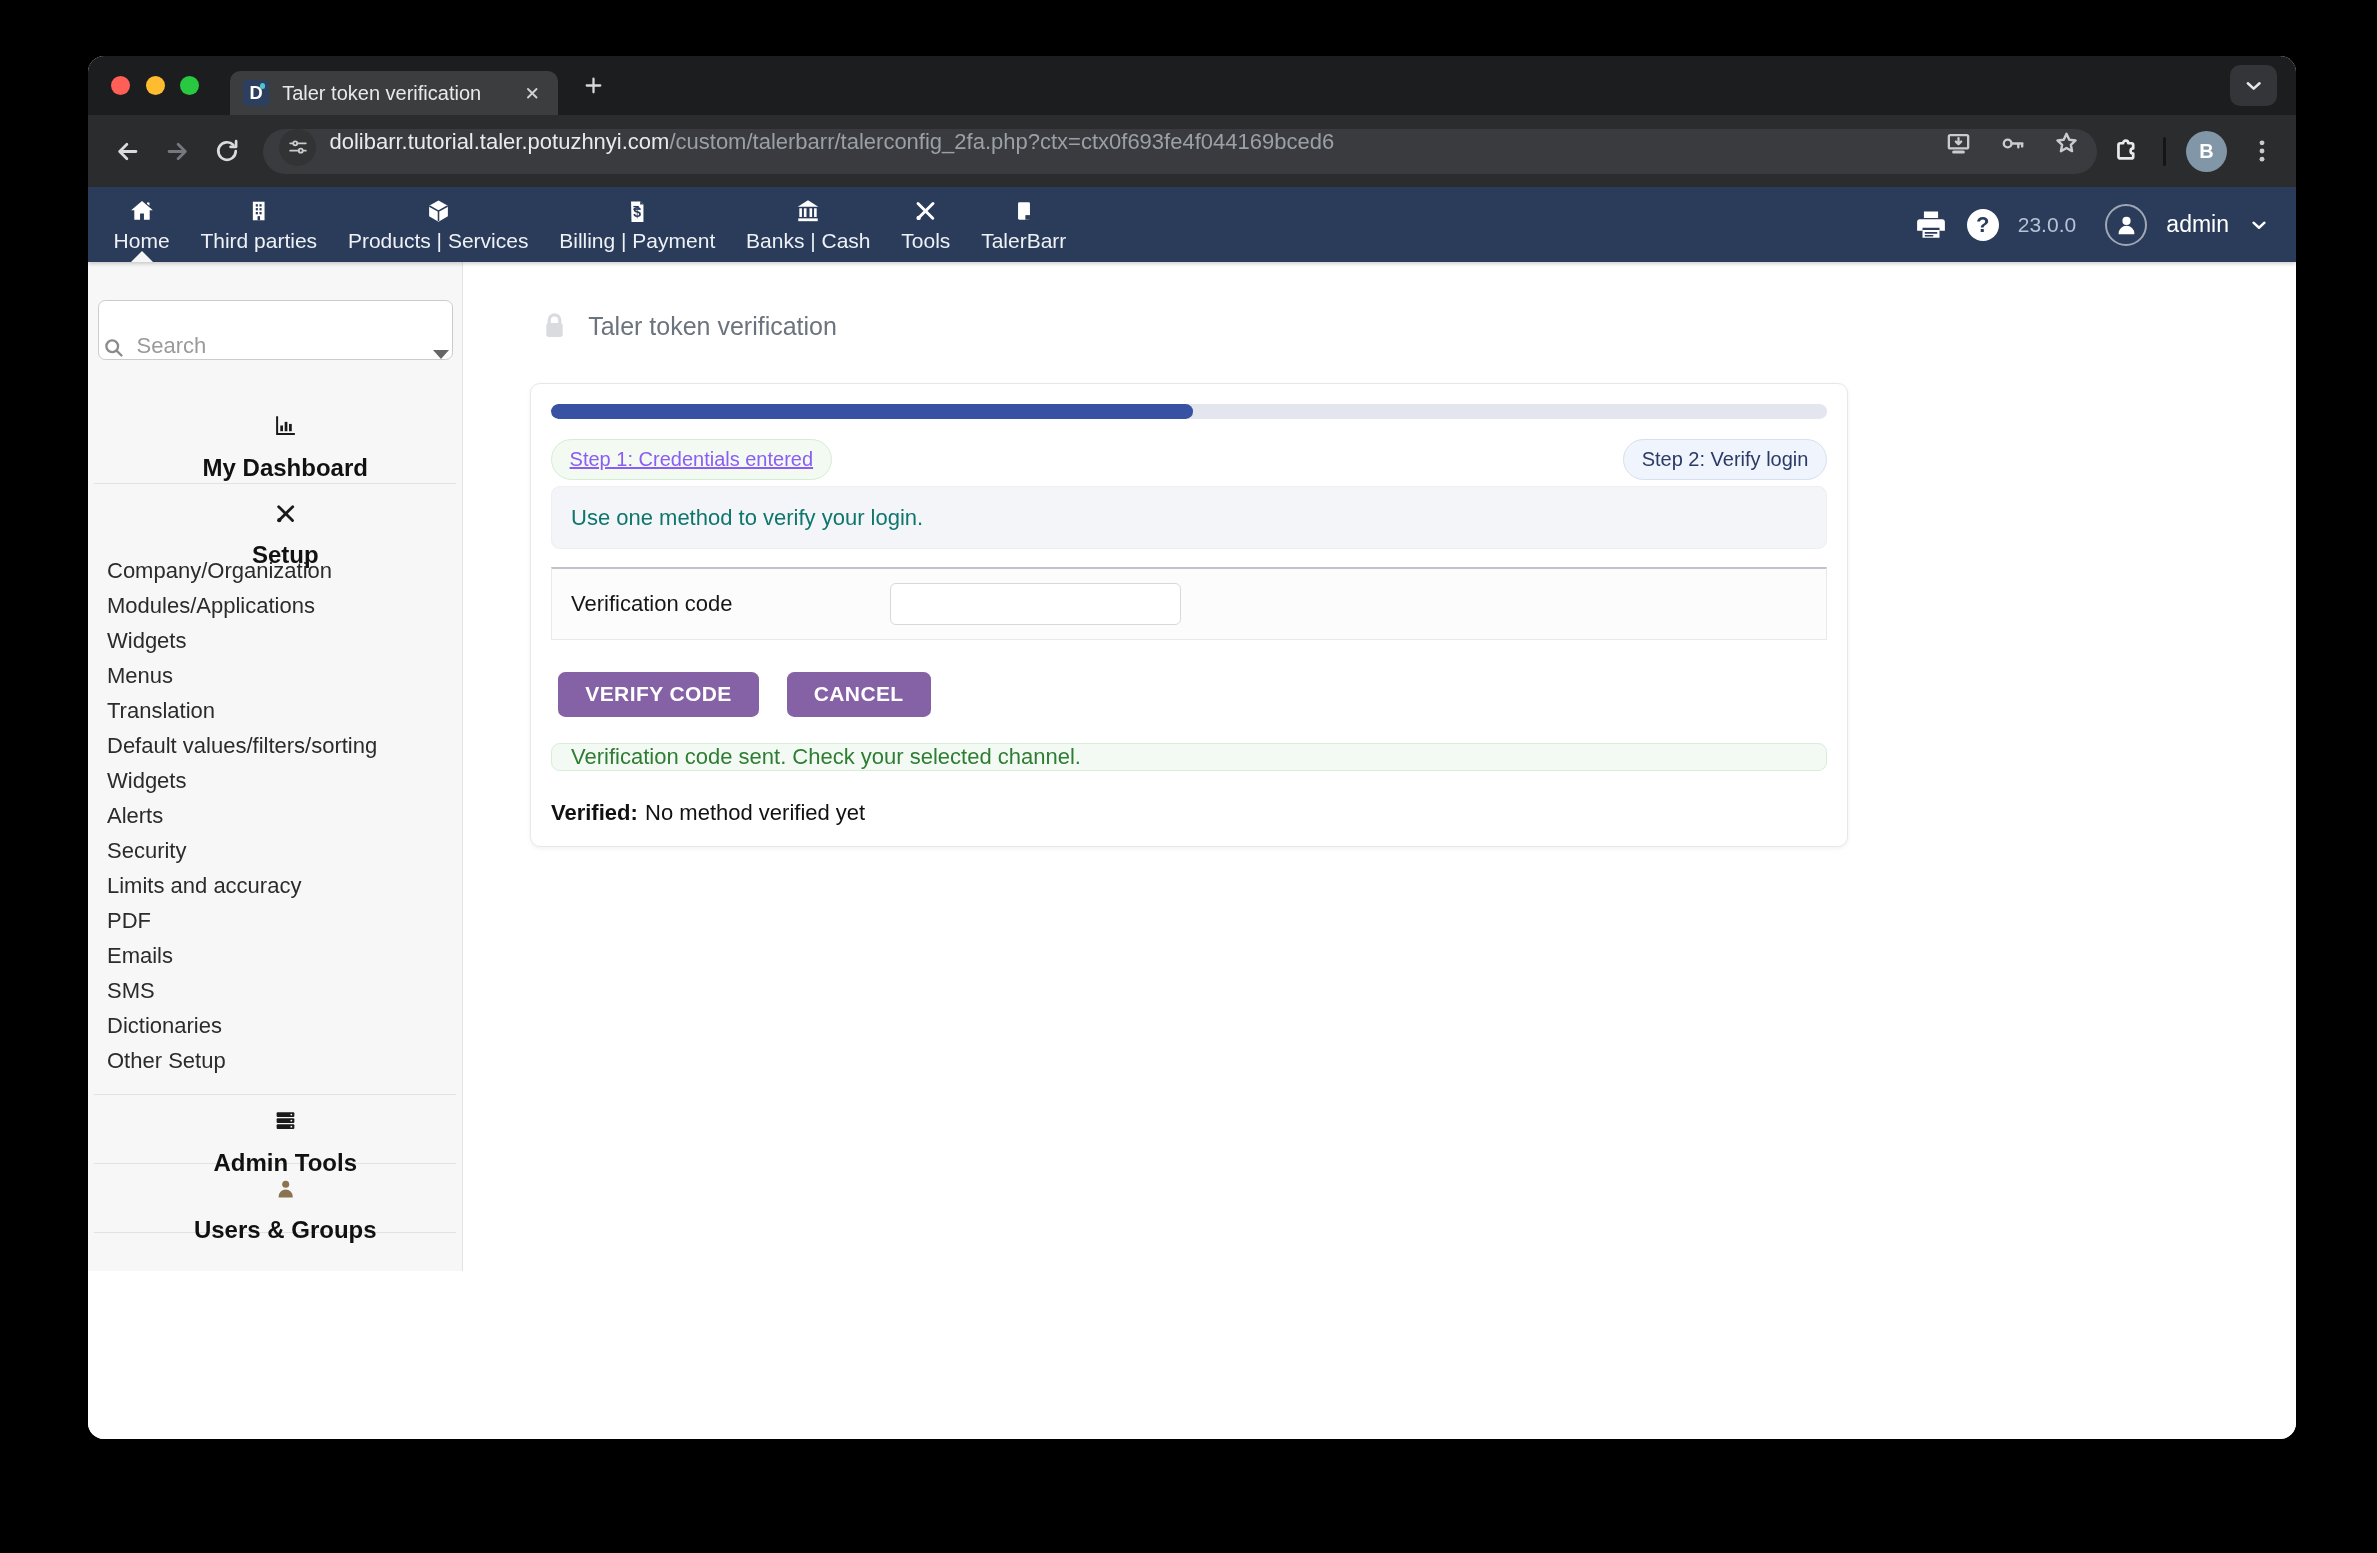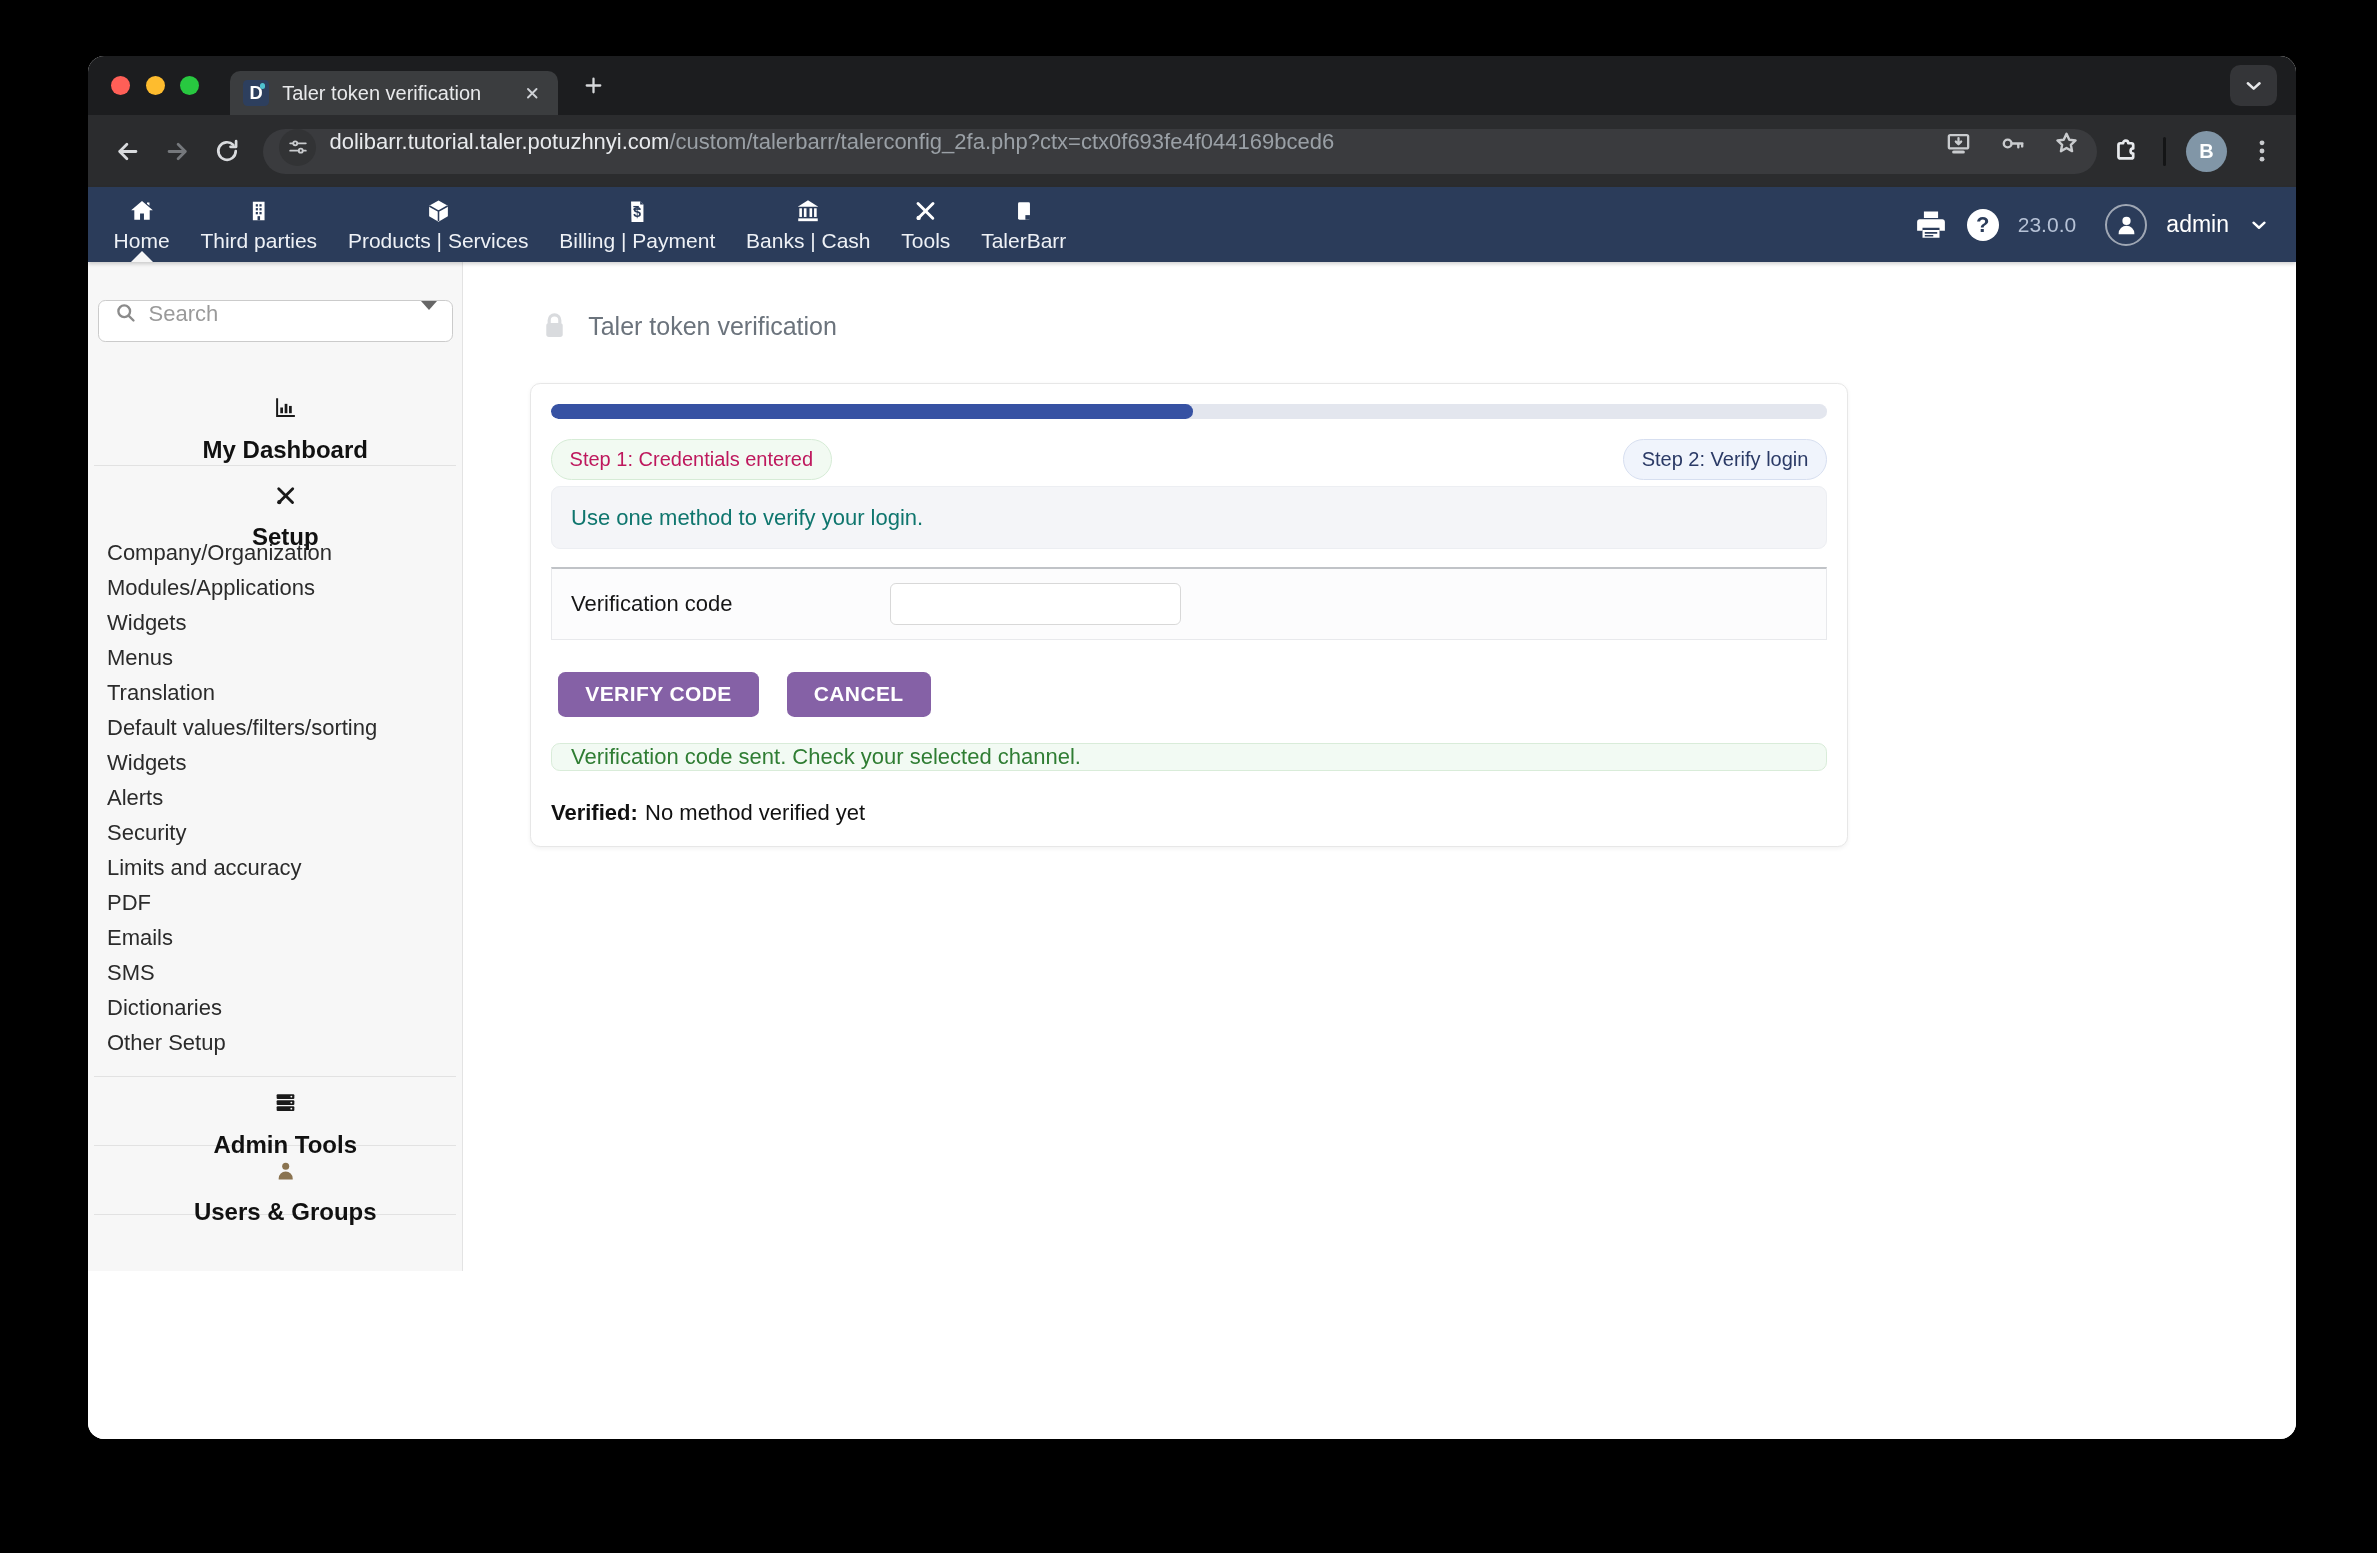--- a/index.html
+++ b/index.html
@@ -63,22 +63,22 @@
   .help-badge { width:32px; height:32px; border-radius:50%; background:#fff; color:#2b3c5a;
                 display:flex; align-items:center; justify-content:center; font-size:22px; font-weight:bold; }
   .version { font-size:21px; color:#b6c2d6; }
   .user-avatar { width:42px; height:42px; border-radius:50%; border:2.2px solid rgba(255,255,255,.55);
                  display:flex; align-items:center; justify-content:center; margin-left:10.2px; }
   .user-name { font-size:23px; color:#fff; }
 
   
   .content-row { flex:1; display:flex; background:#fff; min-height:0; }
   .sidebar { width:375px; flex:0 0 auto; background:#f7f7f7; border-right:0.7px solid #e3e3e3; height:1009px; }
-  .searchbox { margin:38px 9.5px 0; height:42px; background:#fff; border:1.5px solid #cbcbcb; border-radius:7.3px;
-               display:flex; align-items:flex-start; padding:0 15px; }
+  .searchbox { margin:38px 9.5px 0; height:60px; background:#fff; border:1.5px solid #cbcbcb; border-radius:7.3px;
+               display:flex; align-items:flex-end; padding:0 3px; }
   .searchbox input { border:none; outline:none; flex:1; margin-left:11.7px; font-size:22px; color:#444;
                      font-family:"Liberation Sans", sans-serif; background:transparent; min-width:0; }
   .searchbox input::placeholder { color:#9a9a9a; }
   .caret-down { width:0; height:0; border-left:8px solid transparent; border-right:8px solid transparent;
                 border-top:9.5px solid #666; }
   .side-header { display:flex; align-items:center; padding-left:20.5px; gap:16px;
                  font-weight:bold; font-size:24px; color:#111; height:44px;flex-direction:column; }
   .side-header .sicon { display:flex; width:25px; justify-content:center; }
   .sh-dash { margin-top:53px; height:48px; }
   .divider { border-top:0.7px solid #e2e2e2; margin:0 5.9px; }
@@ -93,21 +93,21 @@
   .main { flex:1; padding:48px 0 0 67px; }
   .title-row { display:flex; align-items:center; gap:19px; margin-left:10.2px; }
   .page-title { font-size:25px; color:#6b737c; }
 
   .card { margin-top:41px; width:1318px; background:#fff; border:0.7px solid #e7e7e7; border-radius:10.2px;
           padding:20px; box-shadow:0 1.5px 4.4px rgba(0,0,0,.05); }
   .progress { height:14.6px; border-radius:7.3px; background:#e3e6ee; overflow:hidden; }
   .progress .fill { height:100%; background:#3752a3; border-radius:7.3px; }
   .steps { margin-top:20.5px; display:flex; justify-content:space-between; align-items:center; }
   .chip { font-size:20px; padding:8px 17.6px; border-radius:20.5px; border:1.5px solid; white-space:nowrap; }
-  .chip.green { color:#be185d; background:#f2faf2; border-color:#d6ecd6; }
+  .chip.green { color:#8b5cf6; background:#f2faf2; border-color:#d6ecd6;text-decoration:underline; }
   .chip.blue  { color:#2b3a66; background:#f0f4fc; border-color:#d7dff0; }
   .infobox { margin-top:6px; background:#f4f5f8; border:0.7px solid #eceef2; border-radius:8.8px;
              padding:17.6px 19px; font-size:22px; color:#0f766e; }
   .ftable { margin-top:17.6px; border-top:2.2px solid #c0c3c7; border-left:0.7px solid #e8e9ec;
             border-right:0.7px solid #e8e9ec; border-bottom:0.7px solid #e8e9ec; background:#fcfcfd; }
   .frow { display:flex; align-items:center; padding:0 19px; height:70px; }
   .frow + .frow { border-top:0.7px solid #ebedef; height:67px; }
   .flabel { width:319px; font-size:22px; color:#161616; flex:0 0 auto; }
   .selectbox { width:439px; height:42px; background:#fff; border:1.5px solid #d2d2d2; border-radius:5.9px;
                display:flex; align-items:center; justify-content:space-between; padding:0 11.7px 0 14.6px;

